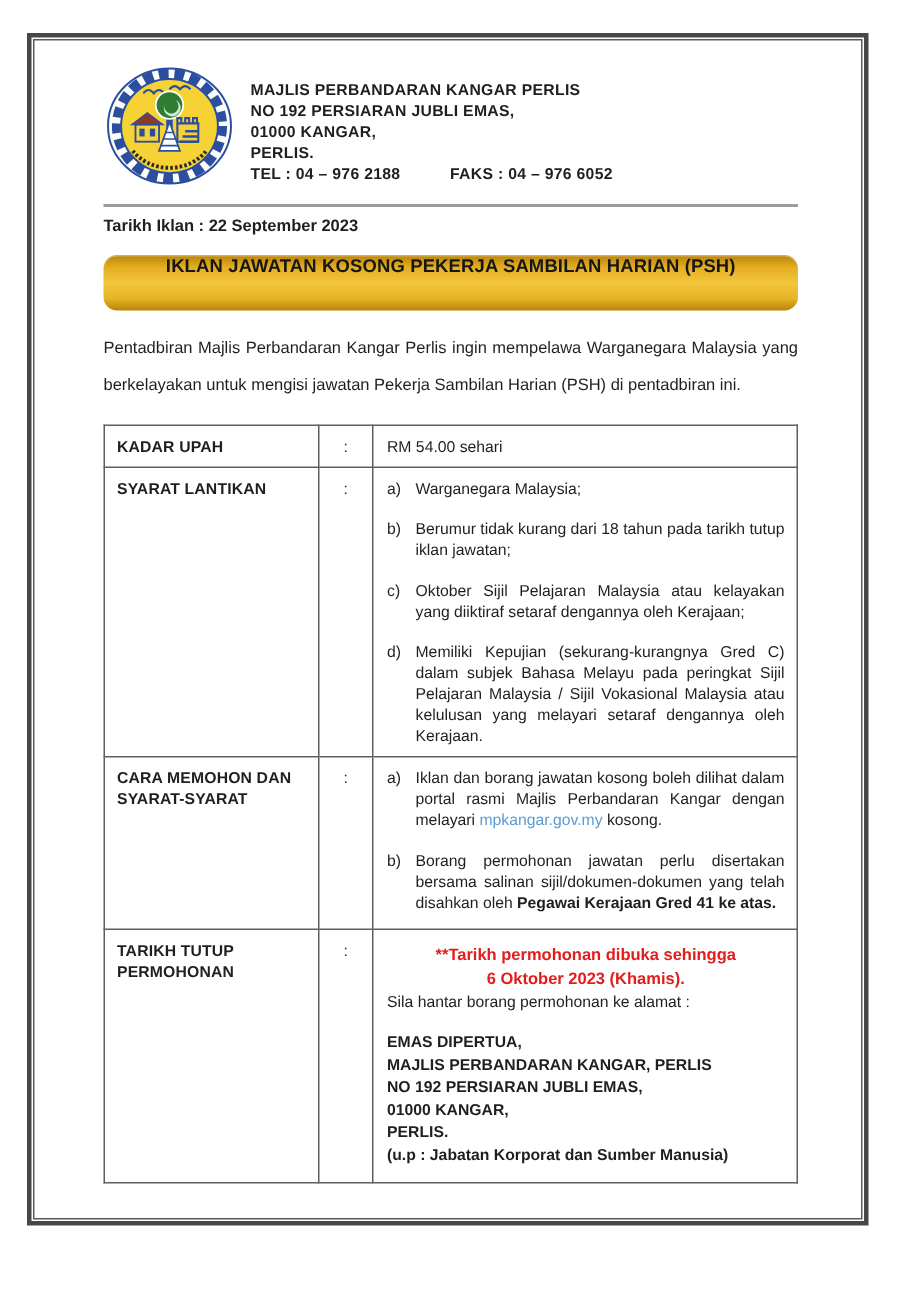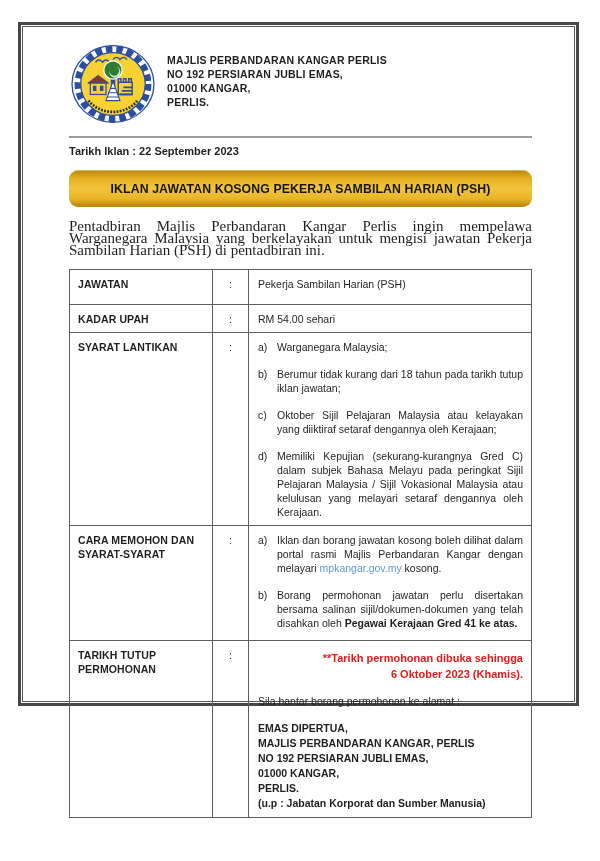--- a/index.html
+++ b/index.html
@@ -1,63 +1,63 @@
 <!DOCTYPE html>
 <html><head>
 <meta charset="utf-8">
 <style>
   * { margin:0; padding:0; box-sizing:border-box; }
   html,body { width:600px; height:861px; background:#ffffff; overflow:hidden;
     font-family:"Liberation Sans", sans-serif; color:#1f1f1f; }
-  .frame { position:absolute; left:18px; top:22px; width:561px; height:684px;
+  .frame { position:absolute; left:18px; top:22px; width:561px; height:795px;
     border:3px solid #474747; background:#fff; }
   .frame-inner { position:absolute; inset:1px; border:1px solid #5a5a5a; }
   .content { position:absolute; left:46px; right:42px; top:14px; }
 
   
   .letterhead { display:flex; align-items:flex-start; }
   .logo { width:88px; height:82px; flex:0 0 auto; margin-top:2px; }
   .lh-text { margin-left:10px; margin-top:12px; font-weight:bold;
     font-size:10.5px; line-height:14px; letter-spacing:.2px; }
   .tel-line span { display:inline-block; }
   .tel-line span:first-child { margin-right:30px; }
 
   .rule { border-top:2px solid #9c9c9c; margin-top:11px; }
   .advert-date { text-align:left; font-weight:bold; font-size:11px; margin-top:7px; }
 
   
   .banner { margin-top:13px; height:37px; border-radius:9px;
     background:linear-gradient(180deg,#b98309 0%,#e3ae21 22%,#f2c53c 50%,#e8b527 78%,#b98309 100%);
     box-shadow:inset 0 1px 0 rgba(255,255,255,.35);
-    display:flex; align-items:center; justify-content:center; }
+    display:flex; align-items:flex-start; justify-content:center; }
   .banner span { font-weight:bold; font-size:12.3px; color:#161616; letter-spacing:.1px; }
 
-  .intro { margin-top:13px; font-size:15px; line-height:12px; text-align:justify;font-family:Liberation Serif, serif; }
+  .intro { margin-top:13px; font-size:11px; line-height:25px; text-align:justify; }
 
   
   table.details { width:100%; margin-top:13px; border-collapse:collapse; }
   table.details td { border:1px solid #5f5f5f; vertical-align:top; font-size:10.5px; line-height:14px; }
   td.lbl { width:143px; font-weight:bold; padding:7px 6px 6px 8px; letter-spacing:.1px; }
   td.col { width:36px; text-align:center; padding-top:7px; }
   td.val { padding:7px 8px 6px 9px; }
   tr.r1 td { height:35px; }
   tr.r2 td { height:27px; }
   tr.r3 td { height:183px; }
   tr.r4 td { height:115px; }
   tr.r5 td { height:169px; }
 
   .li { display:flex; margin-bottom:13px; }
   .li:last-child { margin-bottom:0; }
   .li-m { width:19px; flex:0 0 auto; }
   .li-t { flex:1; text-align:justify; }
   a.link { color:#5b9bd5; text-decoration:none; cursor:pointer; }
   .li-t b { font-weight:bold; }
 
-  .notice { text-align:right; font-weight:bold; color:#e21b1b; font-size:11px; line-height:16px; margin-top:2px; }
-  .send-line { margin-top:12px; font-size:10.5px; }
+  .notice { text-align:center; font-weight:bold; color:#e21b1b; font-size:11px; line-height:16px; margin-top:2px; }
+  .send-line { font-size:10.5px; }
   .addr { margin-top:13px; font-weight:bold; font-size:10.5px; line-height:15px; }
 </style>
 </head>
 <body>
 
 <div class="frame">
   <div class="frame-inner">
     <div class="content">
 
       <div class="letterhead">
@@ -77,39 +77,38 @@
           <path d="M58 59 h14 M60 55 h12 M62 51 h10" stroke="#2b4ea0" stroke-width="2"></path>
           <polygon points="50,44 42,66 58,66" fill="#ffffff" stroke="#2b4ea0" stroke-width="1.3"></polygon>
           <path d="M47 52 l6 0 M45 57 l10 0 M43 62 l14 0" stroke="#2b4ea0" stroke-width="1.2"></path>
           <path d="M22 66 a34 30 0 0 0 56 0" fill="none" stroke="#2a2a2a" stroke-width="3" stroke-dasharray="2 1.6"></path>
         </svg>
         <div class="lh-text">
           <div>MAJLIS PERBANDARAN KANGAR PERLIS</div>
           <div>NO 192 PERSIARAN JUBLI EMAS,</div>
           <div>01000 KANGAR,</div>
           <div>PERLIS.</div>
+          <div class="tel-line">
+            <span>TEL : 04 – 976 2188</span>
+            <span>FAKS : 04 – 976 6052</span>
+          </div>
         </div>
       </div>
 
       <div class="rule"></div>
       <div class="advert-date">Tarikh Iklan : 22 September 2023</div>
 
       <div class="banner">
         <span>IKLAN JAWATAN KOSONG PEKERJA SAMBILAN HARIAN (PSH)</span>
       </div>
 
       <p class="intro">Pentadbiran Majlis Perbandaran Kangar Perlis ingin mempelawa Warganegara Malaysia yang berkelayakan untuk mengisi jawatan Pekerja Sambilan Harian (PSH) di pentadbiran ini.</p>
 
       <table class="details">
         <tbody>
-            <tr class="r1">
-          <td class="lbl">JAWATAN</td>
-          <td class="col">:</td>
-          <td class="val">Pekerja Sambilan Harian (PSH)</td>
-        </tr>
         <tr class="r2">
           <td class="lbl">KADAR UPAH</td>
           <td class="col">:</td>
           <td class="val">RM 54.00 sehari</td>
         </tr>
         <tr class="r3">
           <td class="lbl">SYARAT LANTIKAN</td>
           <td class="col">:</td>
           <td class="val">
             <div class="li">

